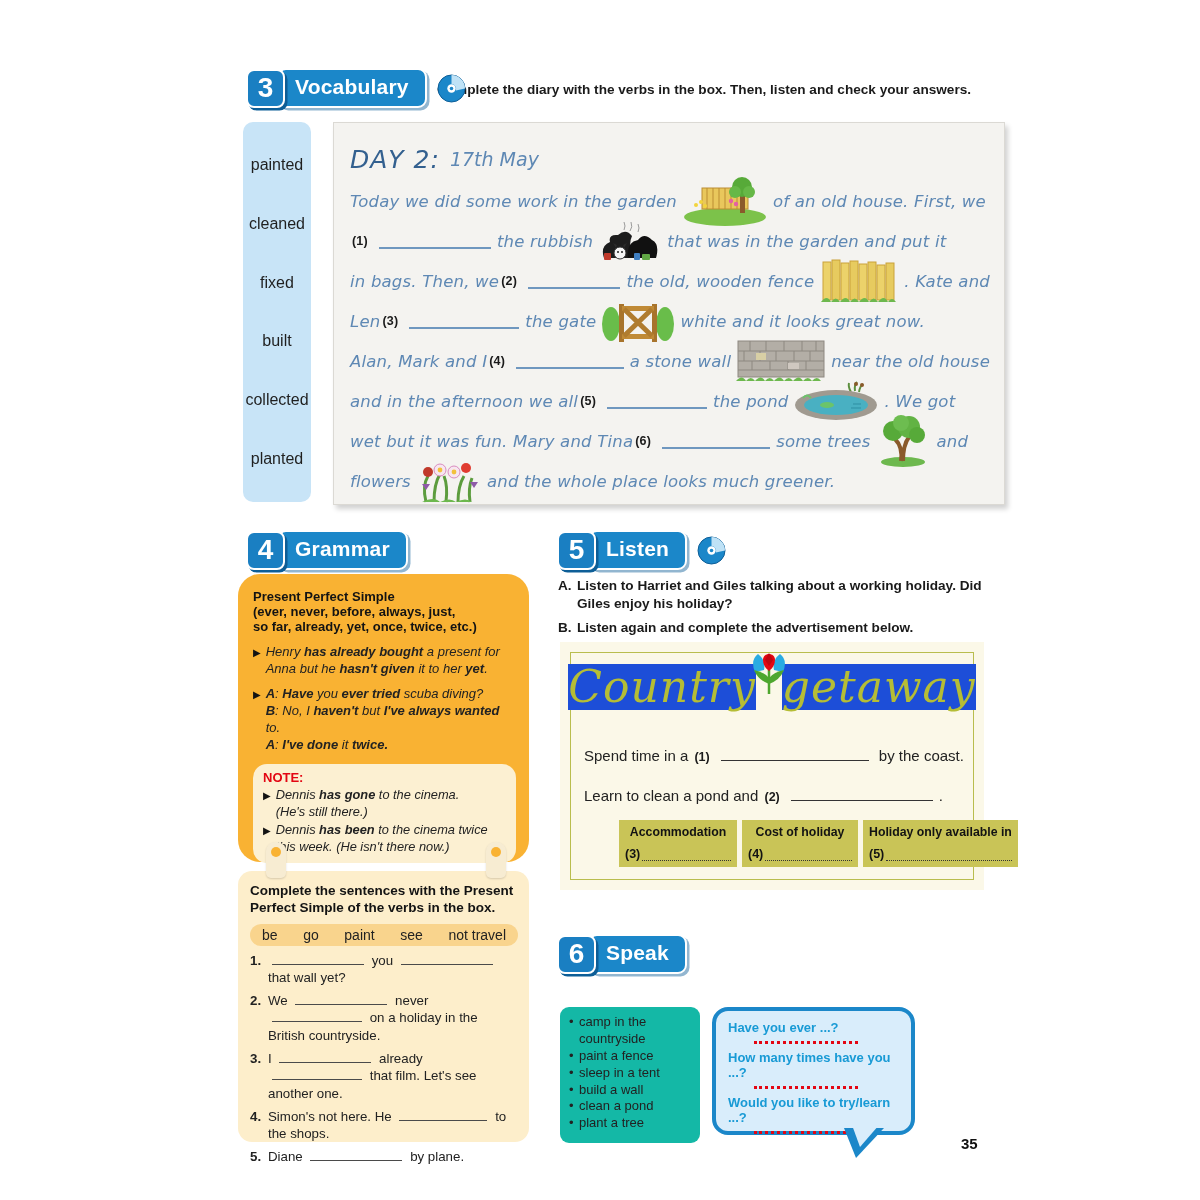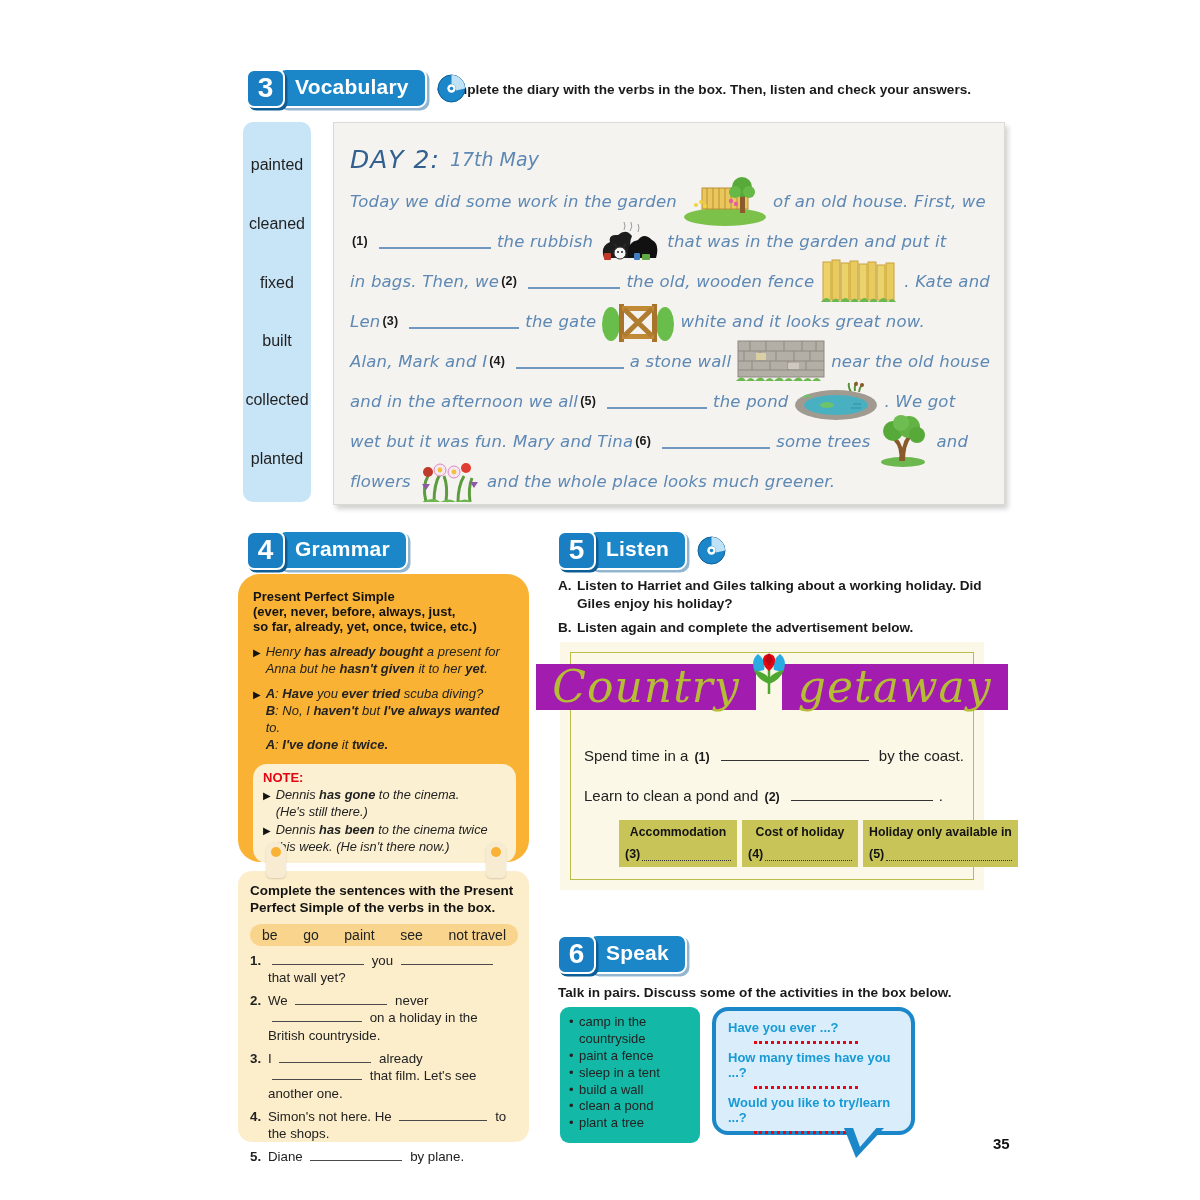--- a/index.html
+++ b/index.html
@@ -96,21 +96,21 @@
     position:absolute; left:560px; top:642px; width:424px; height:248px;
     background:#fbf8e8;
   }
   .ad-frame { position:absolute; inset:10px; border:1.6px solid #b9bd4e; }
   .ad-logo {
     position:absolute; top:8px; left:0; right:0; display:flex; justify-content:center;
     align-items:flex-end; z-index:2;
   }
   .ad-logo .lw {
     font-family:"DejaVu Serif", serif; font-style:italic; color:#b5bd35;
-    font-size:44px; letter-spacing:1px; background:#a21caf; padding:0 16px; line-height:1.05;
+    font-size:44px; letter-spacing:1px; background:#1d4ed8; padding:0 0; line-height:1.05;
   }
   .ad-logo .tulip { margin:0 -4px 10px -4px; z-index:3; }
   .ad-line { position:absolute; left:24px; white-space:nowrap; font-size:15px; color:#222; font-style:normal; }
   .ad-line .segnum { font-size:12.5px; }
   .ad-line .segblank { border-bottom:1.6px solid #333; height:13px; }
   .ad-table { position:absolute; left:20px; right:20px; top:178px; display:flex; gap:5px; }
   .ad-cell { background:#c9c457; padding:5px 6px 6px 6px; }
   .ad-cell .hd { font-weight:bold; font-size:12.3px; color:#131313; text-align:center; white-space:nowrap; }
   .ad-cell .ln { display:flex; align-items:flex-end; margin-top:6px; height:16px; }
   .ad-cell .ln .n { font-weight:bold; font-size:12.5px; color:#131313; margin-right:2px; }
@@ -133,21 +133,21 @@
   .tail-outer {
     position:absolute; left:128px; bottom:-27px; width:0; height:0;
     border-left:12px solid transparent; border-right:28px solid transparent;
     border-top:30px solid #1b87c9;
   }
   .tail-inner {
     position:absolute; left:136px; bottom:-16px; width:0; height:0;
     border-left:8px solid transparent; border-right:19px solid transparent;
     border-top:22px solid #d9edfb;
   }
-  .page-num { position:absolute; left:961px; top:1135px; font-weight:bold; font-size:15px; color:#111;margin-left:32px; }
+  .page-num { position:absolute; left:961px; top:1135px; font-weight:bold; font-size:15px; color:#111; }
 </style>
 </head>
 <body>
 
 <div id="page">
 
   <div class="sec-head" style="left:246px; top:68px;">
     <div class="sec-num">3</div>
     <div class="sec-label">Vocabulary</div>
     <span class="cd">
@@ -450,21 +450,20 @@
             <span class="dots"></span>
           </div>
       </div>
     </div>
   </div>
 
   <div class="sec-head" style="left:557px; top:934px;">
     <div class="sec-num">6</div>
     <div class="sec-label">Speak</div>
   </div>
-  <div class="instr" style="left:558px; top:984px; width:430px;">Talk in pairs. Discuss some of the activities in the box below.</div>
 
   <div class="act-box">
     <div class="ai">camp in the countryside</div>
     <div class="ai">paint a fence</div>
     <div class="ai">sleep in a tent</div>
     <div class="ai">build a wall</div>
     <div class="ai">clean a pond</div>
     <div class="ai">plant a tree</div>
   </div>
 

